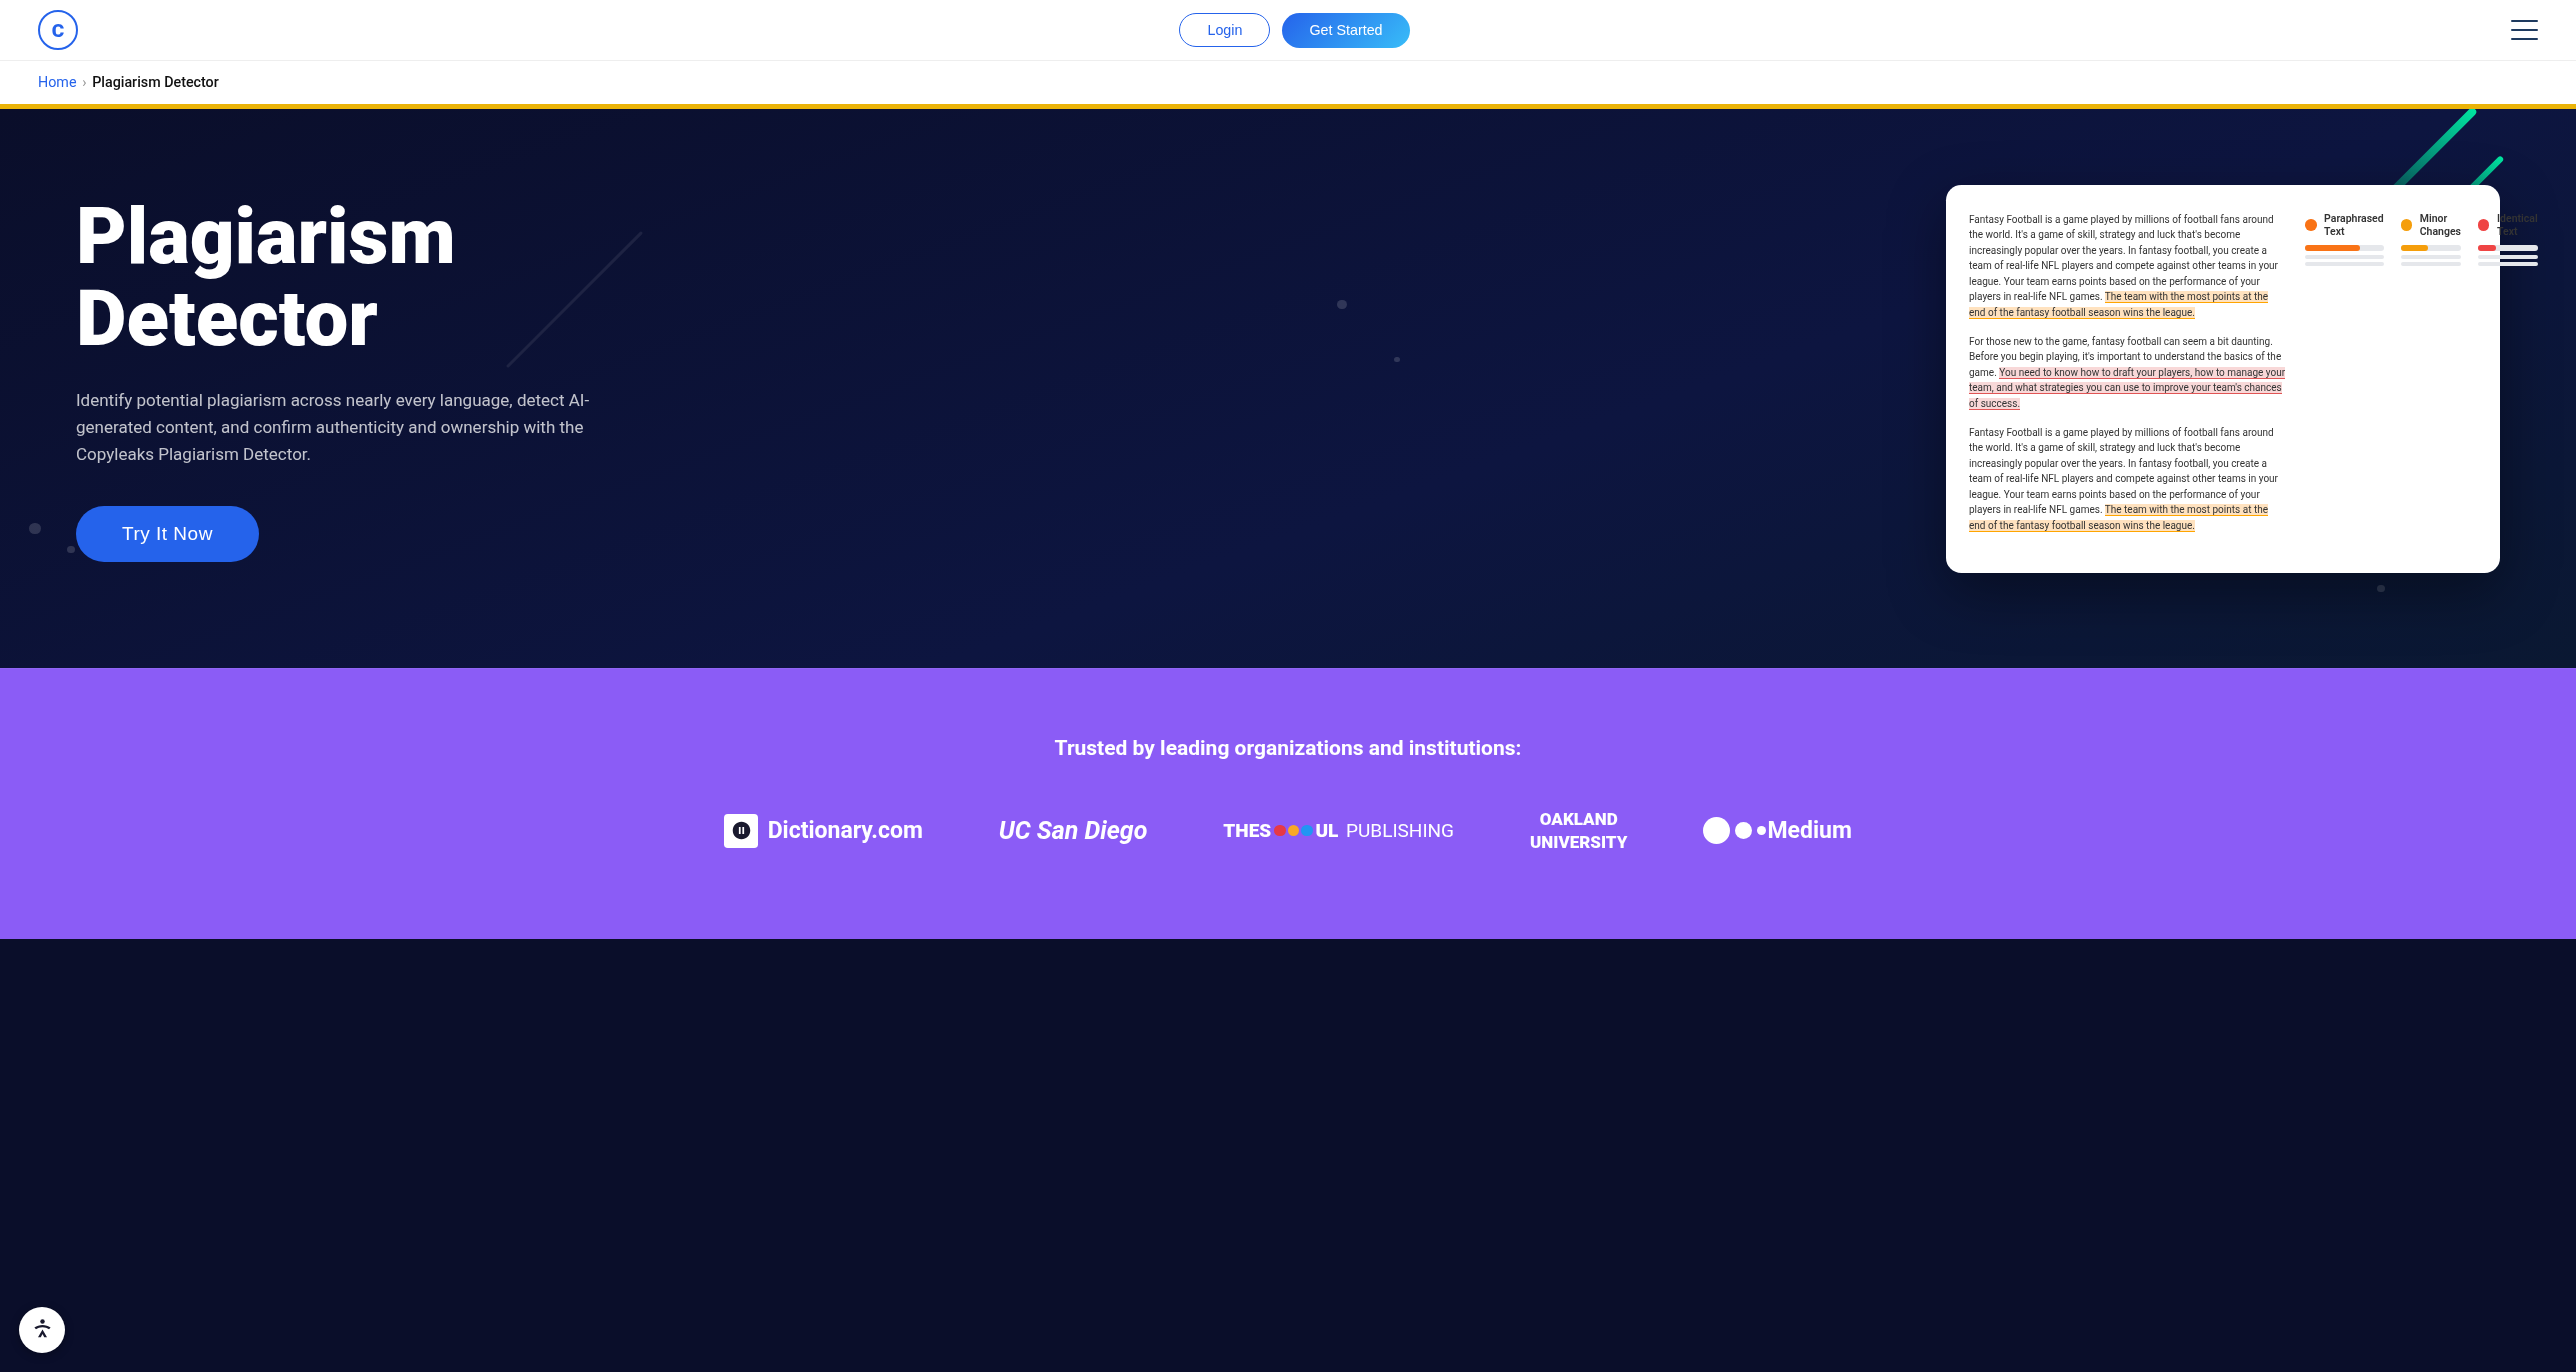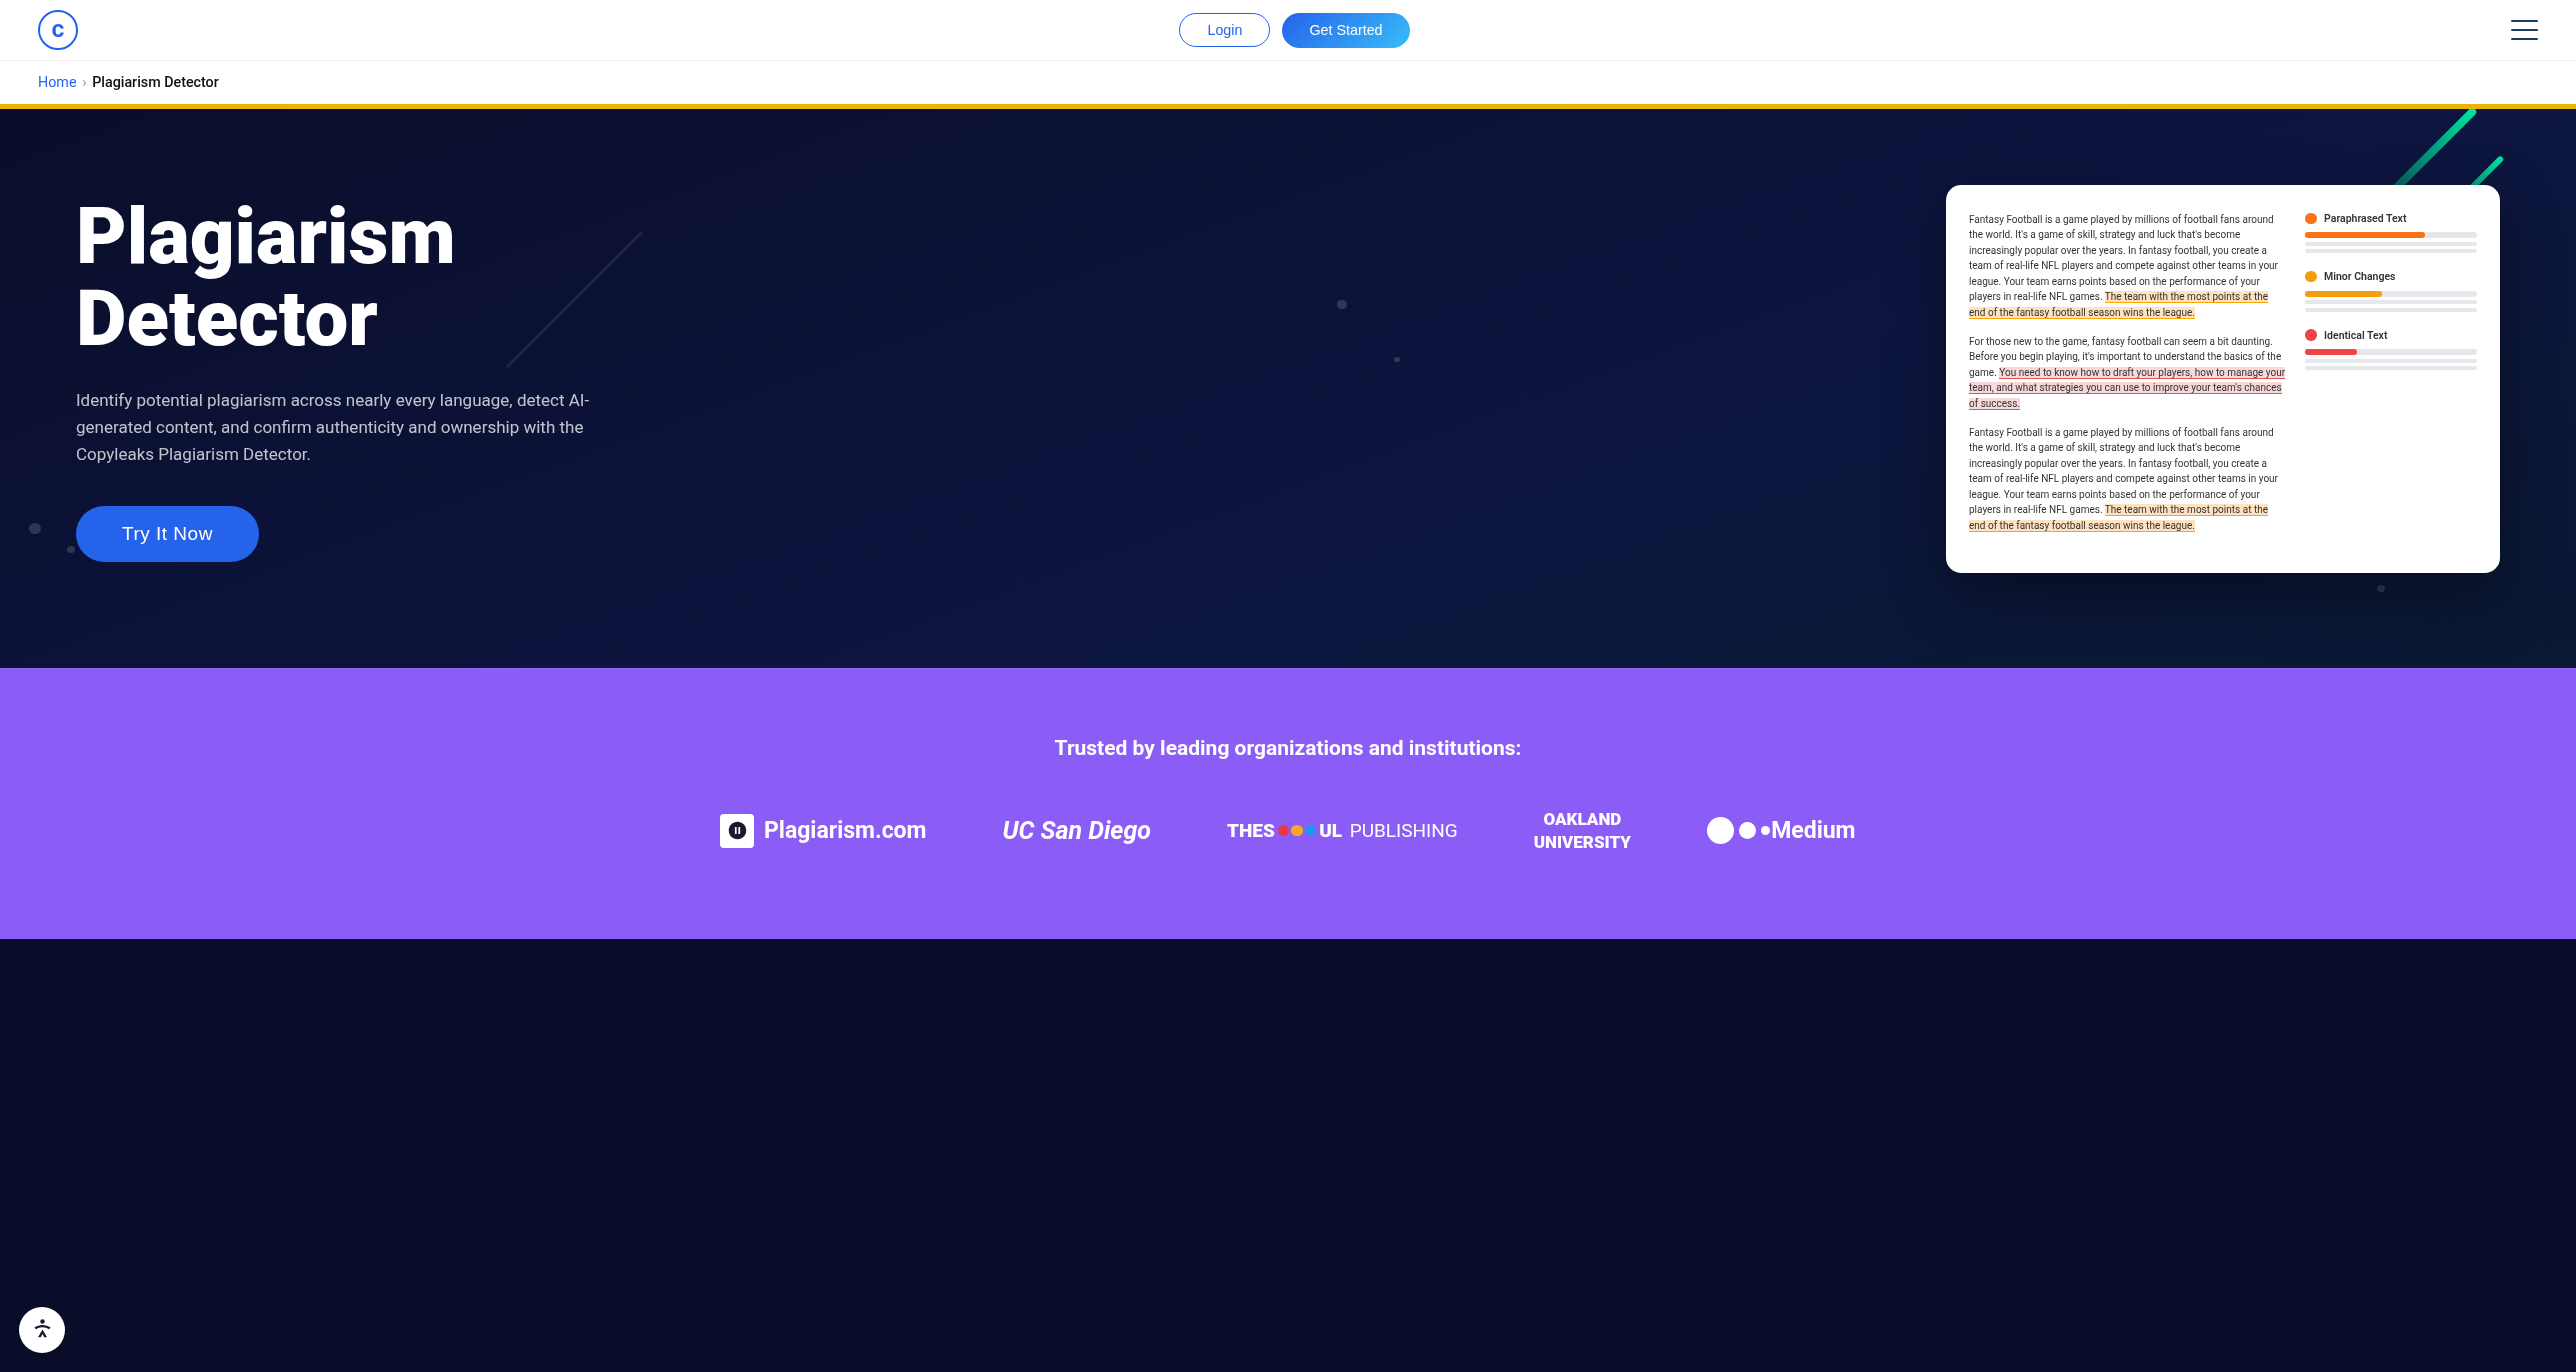--- a/index.html
+++ b/index.html
@@ -222,21 +222,21 @@
       border-bottom: 1.9px solid orange;
     }
     .highlight-red {
       background: rgba(220, 60, 60, 0.2);
       border-bottom: 1.9px solid #e05555;
     }
     .preview-legend {
       width: 172px;
       flex-shrink: 0;
       display: flex;
-      flex-direction: column;
+      flex-direction: row;
       gap: 17px;
     }
     .legend-item {
       display: flex;
       flex-direction: column;
       gap: 5.7px;
     }
     .legend-label {
       display: flex;
       align-items: center;
@@ -504,21 +504,21 @@
 <section class="trusted-section">
   <h2 class="trusted-title">Trusted by leading organizations and institutions:</h2>
   <div class="trusted-logos">
 
     <div class="logo-item logo-dictionary">
       <div class="dict-icon">
         <svg viewBox="0 0 24 24" fill="#1a1a2e">
           <path d="M12 2C6.48 2 2 6.48 2 12s4.48 10 10 10 10-4.48 10-10S17.52 2 12 2zm-1 14H9V8h2v8zm4 0h-2V8h2v8z"></path>
         </svg>
       </div>
-      <span>Plagiarism.com</span>
+      <span>Dictionary.com</span>
     </div>
 
     <div class="logo-item logo-uc">
       <span>UC San Diego</span>
     </div>
 
     <div class="logo-item logo-thesoul">
       <span>THES</span>
       <span class="soul-color">
         <span class="soul-dot" style="background:#e63946;"></span>

